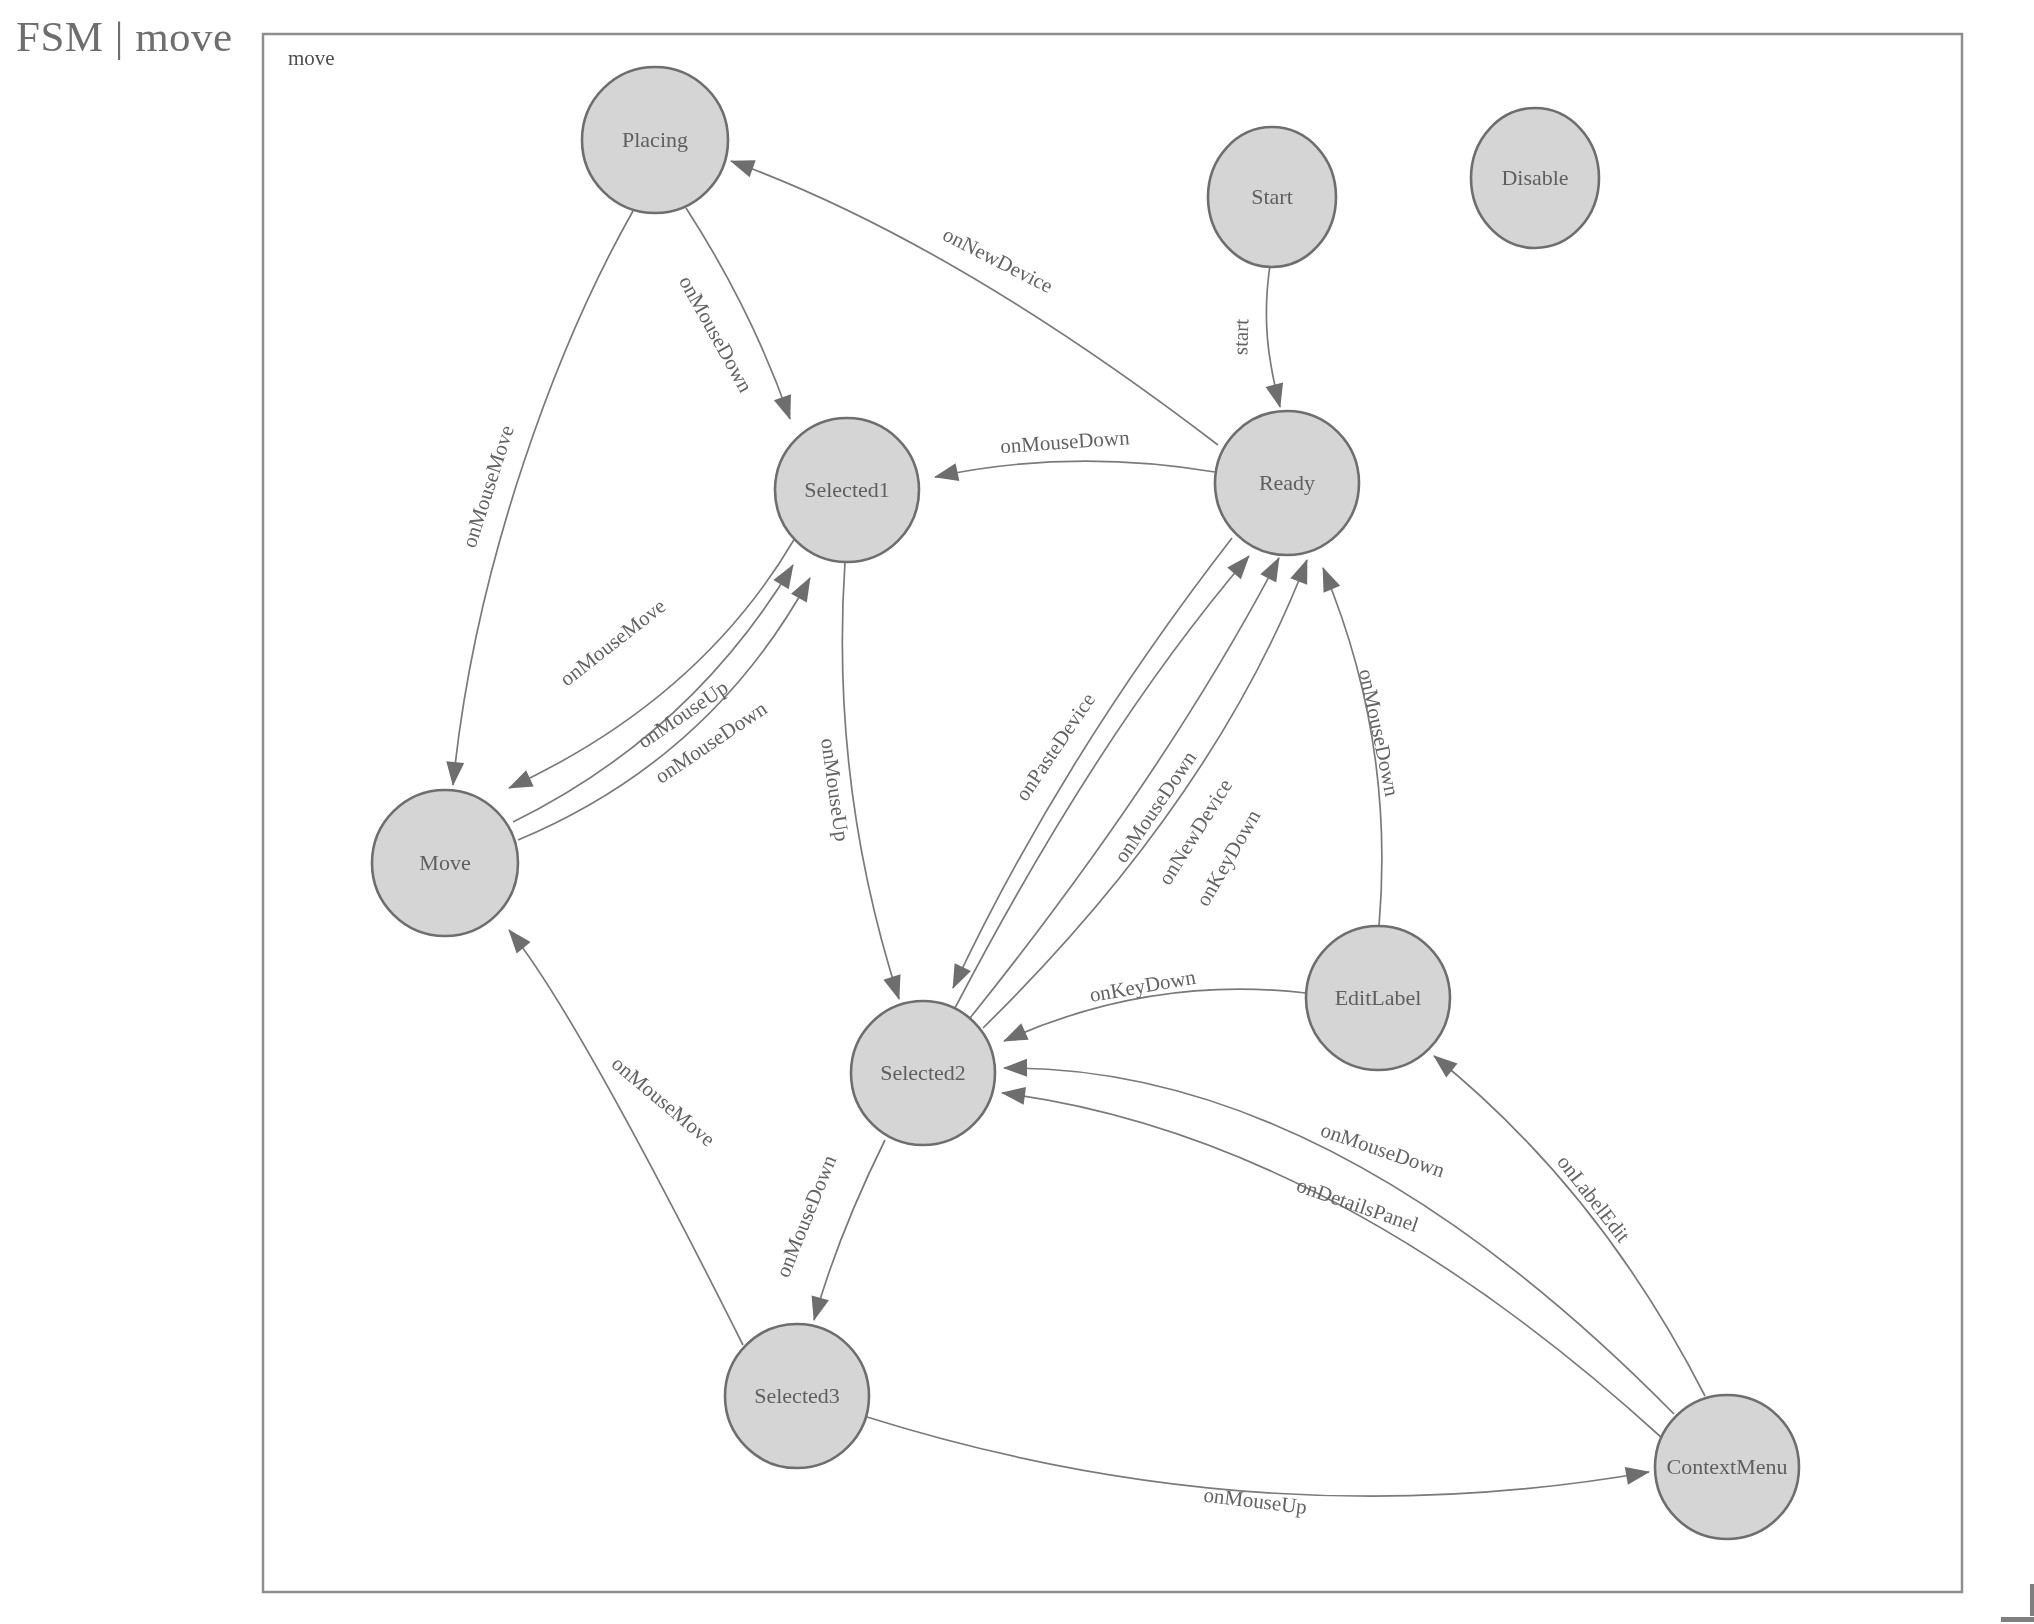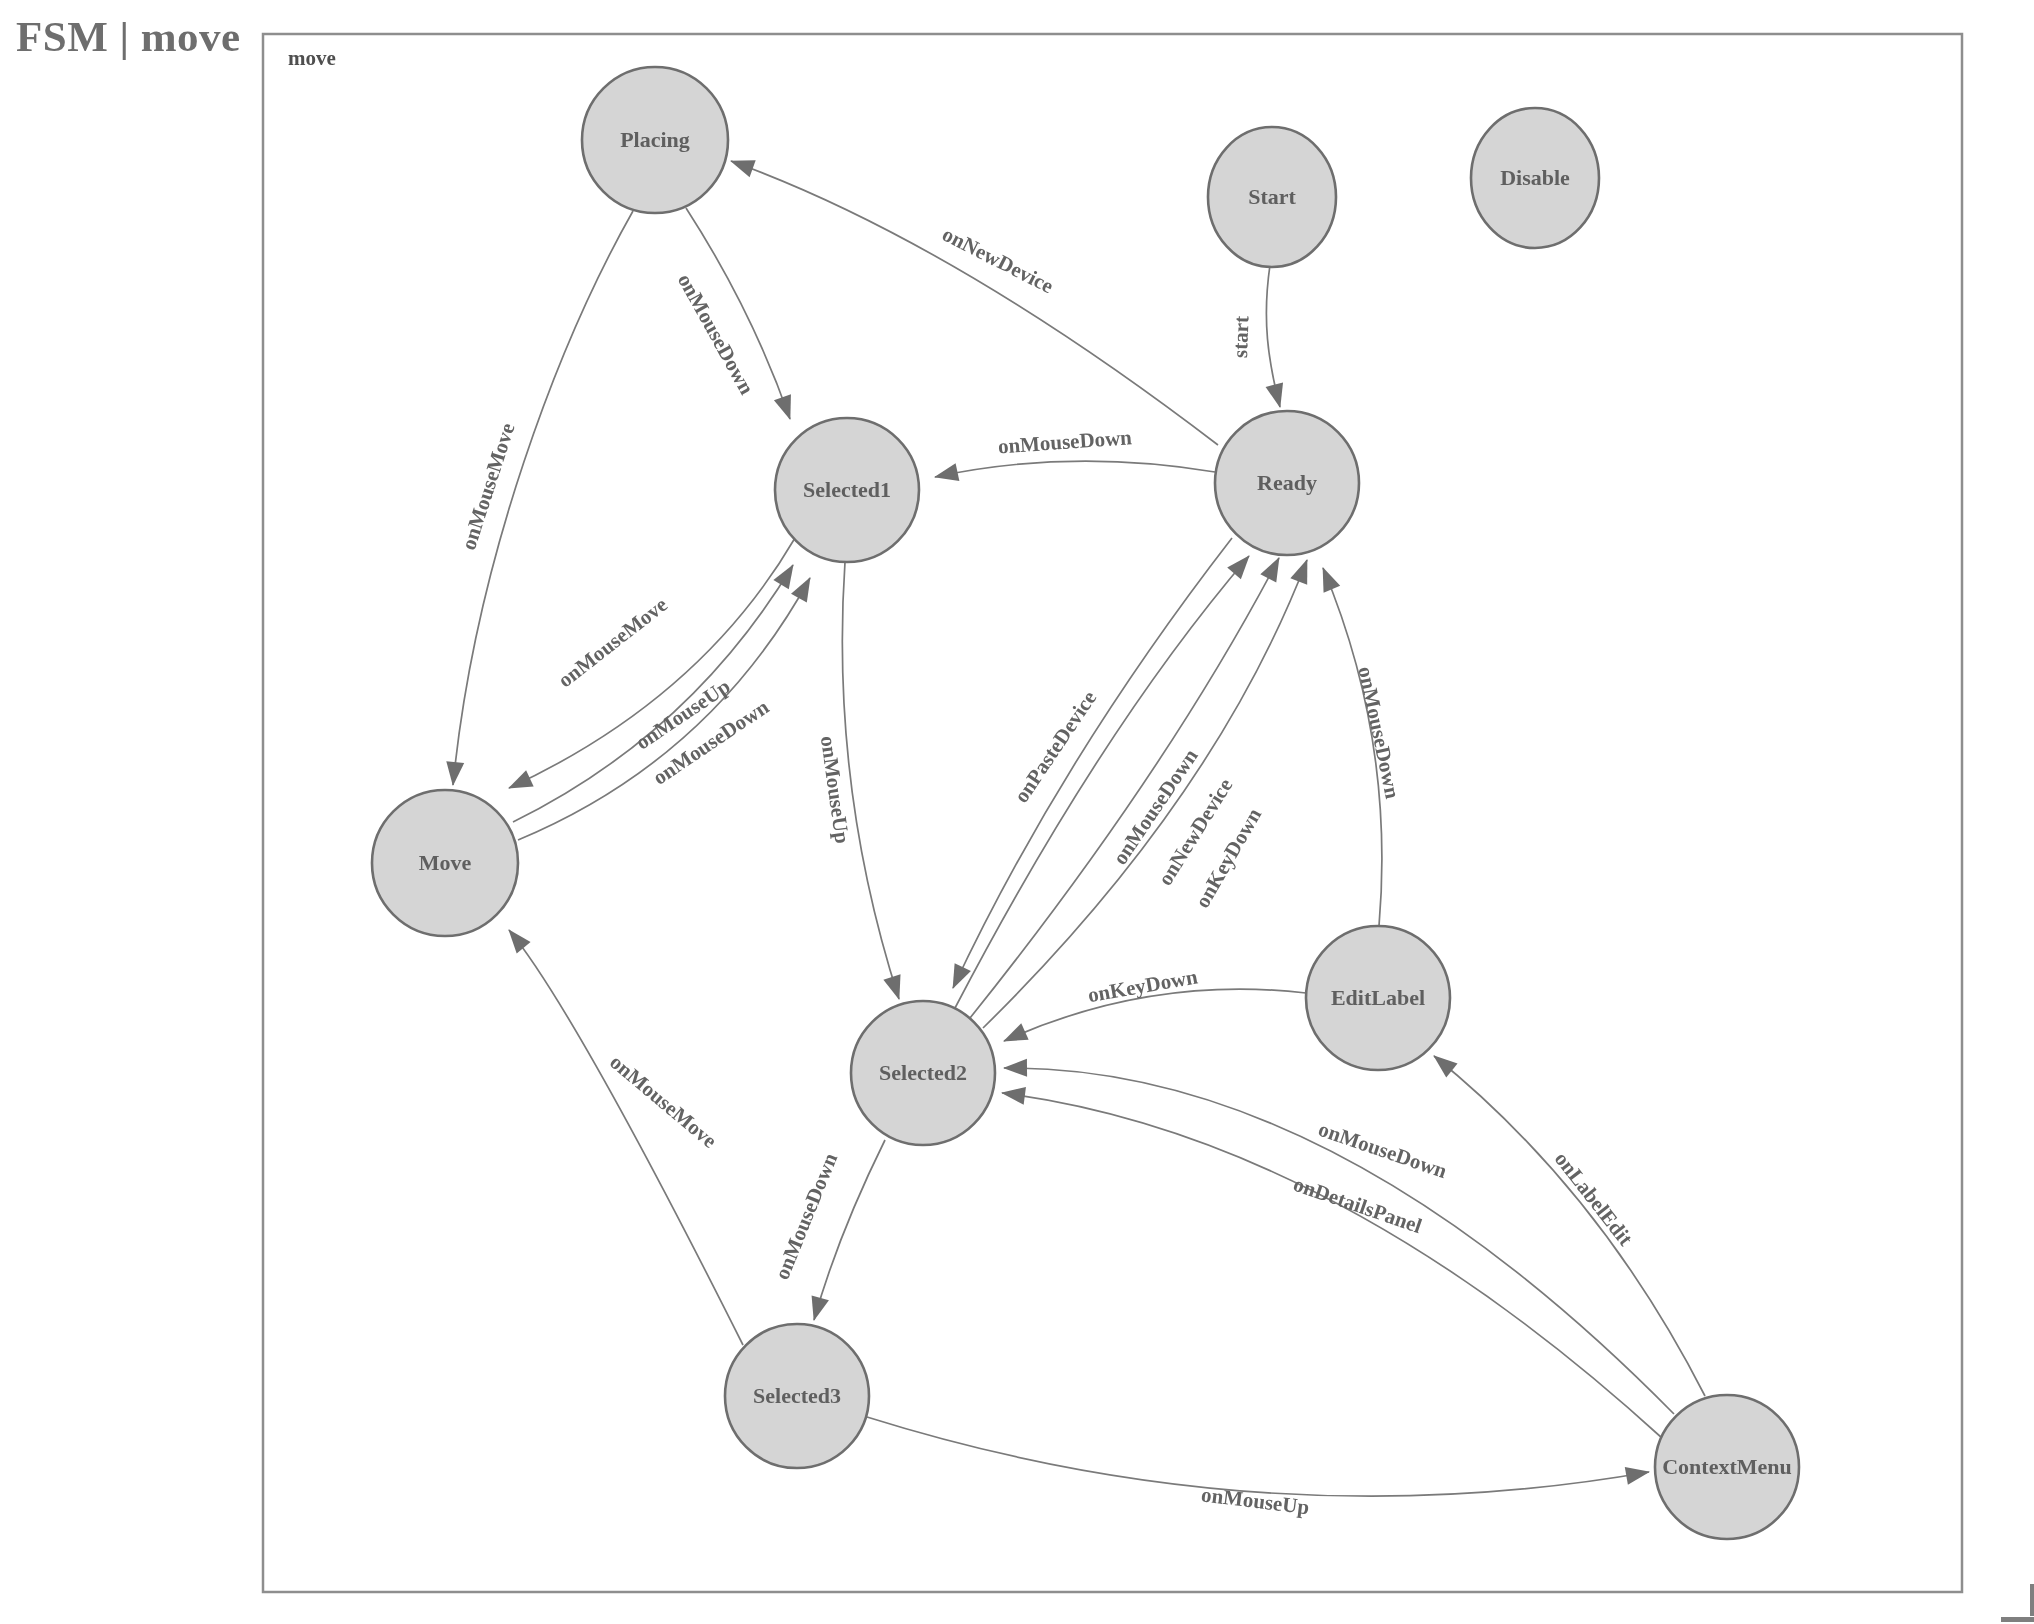--- a/index.html
+++ b/index.html
@@ -1,20 +1,20 @@
 <!DOCTYPE html>
 <html><head>
 <meta charset="utf-8">
 <style>
   html,body{
     margin:0; padding:0; background:#ffffff;
     width:2034px; height:1624px; overflow:hidden;
     font-family:"Liberation Serif","DejaVu Serif",serif;
   }
-  #stage{ position:relative; width:2034px; height:1624px; background:#ffffff;font-weight:bold; }
+  #stage{ position:relative; width:2034px; height:1624px; background:#ffffff; }
   #page-title{
     position:absolute; left:16px; top:12px;
     font-size:43px; color:#6e6e6e; letter-spacing:0.5px;
     white-space:pre;
   }
   #cluster-label{
     position:absolute; left:288px; top:46px;
     font-size:21px; color:#4f4f4f;
   }
   svg{ position:absolute; left:0; top:0; }

